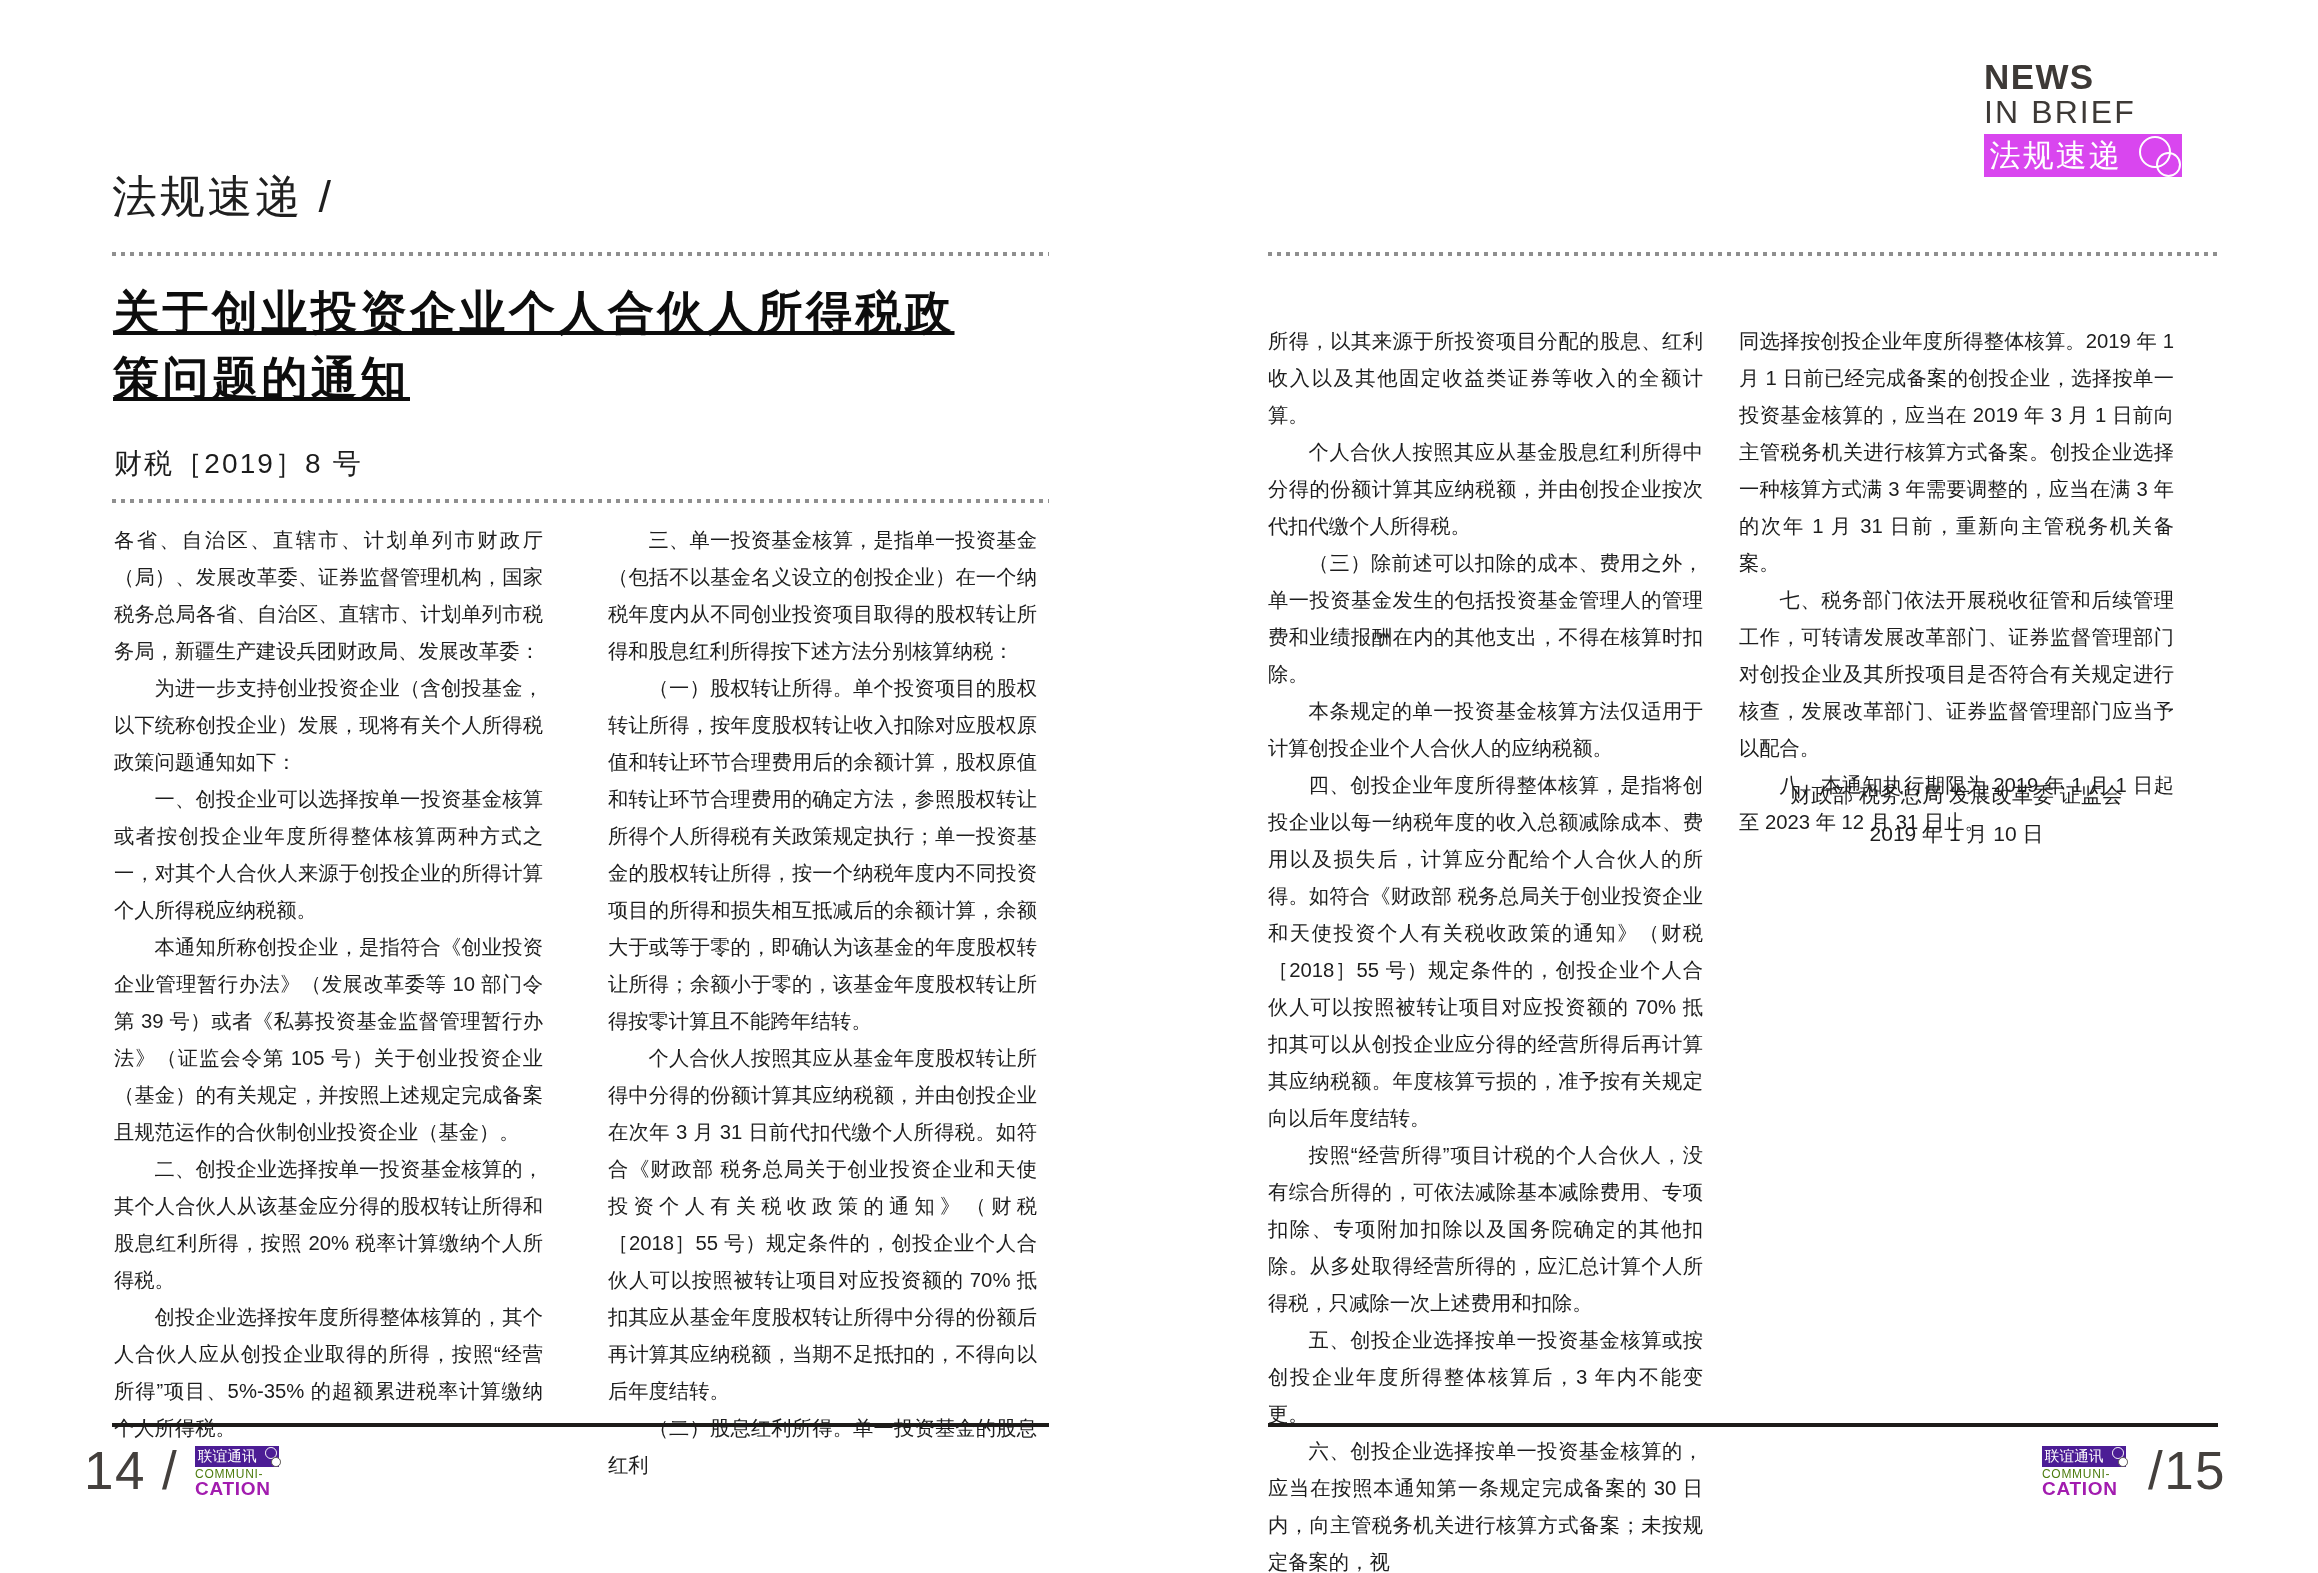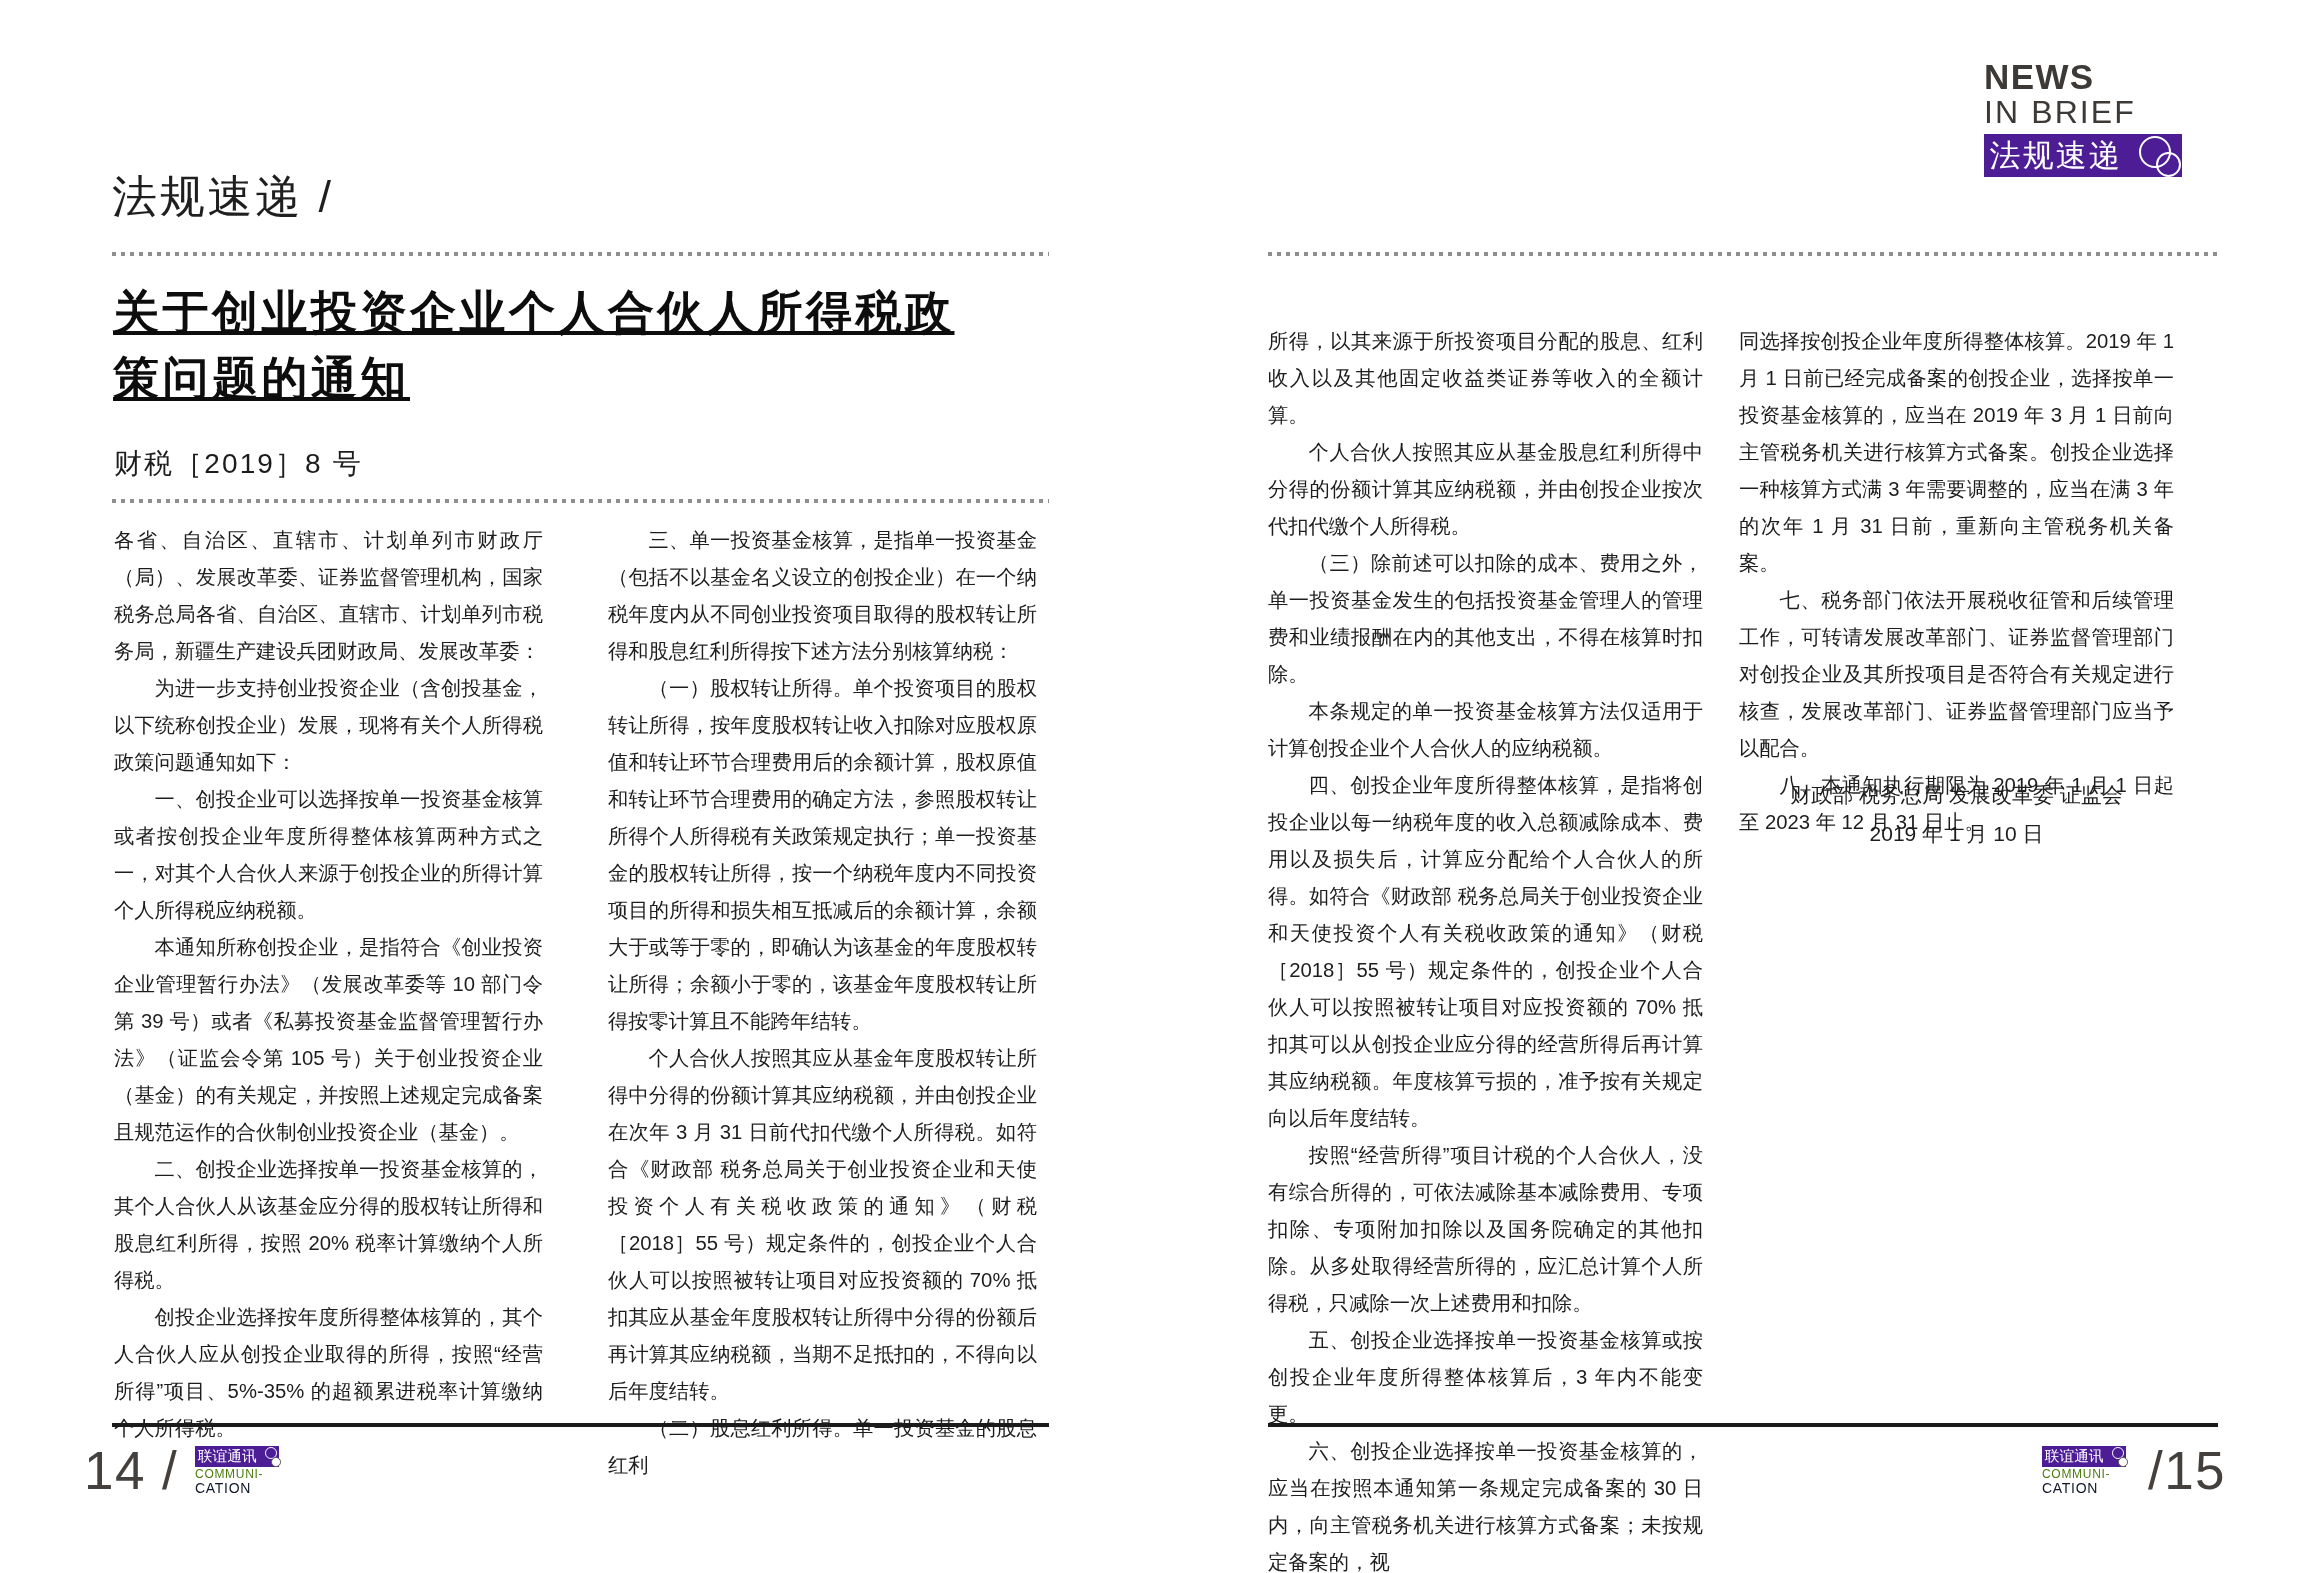--- a/index.html
+++ b/index.html
@@ -35,21 +35,21 @@
   #signature-block{position:absolute;left:1739px;top:775px;width:435px;
                    font-size:21px;line-height:39px;text-align:center;color:#1d1d1d;}
 
   
   #masthead{position:absolute;left:1984px;top:59px;}
   #masthead .news{font-size:35px;font-weight:700;letter-spacing:1.4px;
                   color:#3d3936;line-height:36px;}
   #masthead .inbrief{font-size:32px;font-weight:300;letter-spacing:2.1px;
                      color:#3d3936;line-height:35px;}
   #masthead .bar{position:relative;margin-top:4.2px;width:198px;height:43px;
-                 background:#4c1d95;}
+                 background:#d946ef;}
   #masthead .bar .cn{font-size:31px;font-weight:500;color:#ffffff;
                      line-height:43px;padding-left:5.6px;letter-spacing:2.1px;}
   .circ{position:absolute;border-radius:50%;}
   #masthead .circ-big{width:28px;height:28px;border:2.8px solid #fff;right:11.2px;top:1.4px;}
   #masthead .circ-small{width:21px;height:21px;border:2.1px solid #fff;right:1.4px;top:18px;}
 
   
   #footer-left{position:absolute;left:84px;top:1446px;display:flex;gap:17px;
                align-items:flex-start;}
   #footer-right{position:absolute;left:2042px;top:1446px;display:flex;gap:18px;
@@ -58,21 +58,21 @@
             letter-spacing:1.4px;white-space:nowrap;}
   .mag-logo{width:88px;}
   .mag-logo .bar{position:relative;width:84px;height:21px;background:#4c1d95;}
   .mag-logo .cn{font-size:14.7px;font-weight:500;color:#fff;line-height:21px;
                 padding-left:2.8px;letter-spacing:0;white-space:nowrap;}
   .mag-logo .circ-big{width:9.8px;height:9.8px;border:1.4px solid #fff;right:2.1px;top:1.4px;}
   .mag-logo .circ-small{width:7.7px;height:7.7px;border:1.4px solid #57524e;background:#fff;
                         right:-2.1px;top:11.2px;}
   .mag-logo .en1{font-size:12px;font-weight:300;letter-spacing:0.7px;color:#4d7c0f;
                  line-height:14px;margin-top:0;}
-  .mag-logo .en2{font-size:14px;font-weight:400;letter-spacing:0.7px;color:#0f172a;
+  .mag-logo .en2{font-size:19px;font-weight:700;letter-spacing:0.7px;color:#a21caf;
                  line-height:15.4px;}
 </style>
 </head>
 <body>
 
 <div id="spread">
 
   <div id="section-header">法规速递 /</div>
 
   <div class="dotted" style="left:112px;top:252px;width:937px;"></div>

